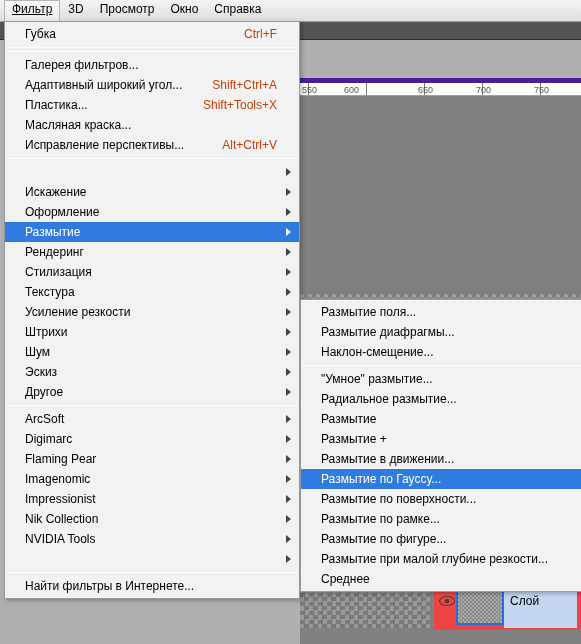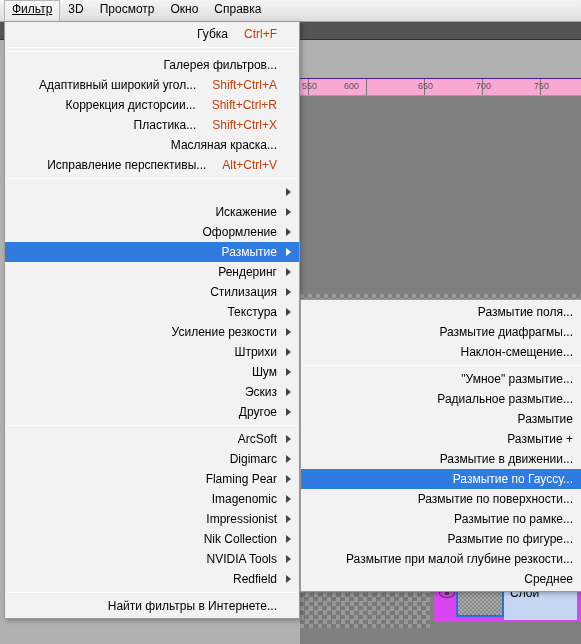--- a/index.html
+++ b/index.html
@@ -40,22 +40,22 @@
     background: #535353;
     border-bottom: 1px solid #2f2f2f;
   }
 
   .ruler {
     position: absolute;
     top: 78px;
     left: 300px;
     right: 0;
     height: 18px;
-    background: #f9a8d4;
-    border-top: 1px solid #4c1d95;
+    background: #ffffff;
+    border-top: 5px solid #4c1d95;
     border-bottom: 1px solid #9e9e9e;
     overflow: hidden;
     font-size: 9px;
     color: #555;
   }
   .ruler-tick {
     position: absolute;
     top: 2px;
   }
   .ruler-mark-major {
@@ -87,25 +87,25 @@
     position: absolute;
     bottom: 16px;
     left: 0;
     width: 130px;
     height: 58px;
     background: repeating-conic-gradient(#6e6e6e 0% 25%, #989898 0% 50%) 0 0/9px 9px;
     filter: contrast(0.7) brightness(1.05);
   }
   .layer-item {
     position: absolute;
-    bottom: 22px;
+    bottom: 14px;
     left: 134px;
     right: 0;
     height: 60px;
-    background: #d946ef;
+    background: #ef4444;
     border-top: 1px solid #b0b0b0;
     display: flex;
     align-items: center;
     padding: 2px 4px;
   }
   .eye {
     width: 18px; height: 12px;
     color: #444;
   }
   .thumb {
@@ -142,21 +142,21 @@
     align-items: center;
     height: 20px;
     padding: 0 22px 0 20px;
     position: relative;
     cursor: default;
   }
   .menu-row.highlight {
     background: #2f7bdf;
     color: #fff;
   }
-  .menu-row .label { flex: 1; text-align: right; }
+  .menu-row .label { flex: 1; }
   .menu-row .shortcut { color: #c2410c; margin-left: 16px; }
   .menu-sep {
     height: 1px;
     margin: 3px 2px;
     background: #c8c8c8;
     border-bottom: 1px solid #fff;
   }
   .sub-arrow {
     position: absolute;
     right: 8px;
@@ -222,26 +222,22 @@
     <div class="menu-sep"></div>
     <div class="menu-sep"></div>
     <div class="menu-row">
       <span class="label">Галерея фильтров...</span>
     </div>
     <div class="menu-row">
       <span class="label">Адаптивный широкий угол...</span>
       <span class="shortcut">Shift+Ctrl+A</span>
     </div>
     <div class="menu-row">
-      <span class="label">Коррекция дисторсии...</span>
-      <span class="shortcut">Shift+Ctrl+R</span>
-    </div>
-    <div class="menu-row">
       <span class="label">Пластика...</span>
-      <span class="shortcut">Shift+Ctrl+X</span>
+      <span class="shortcut">Shift+Tools+X</span>
     </div>
     <div class="menu-row">
       <span class="label">Масляная краска...</span>
     </div>
     <div class="menu-row">
       <span class="label">Исправление перспективы...</span>
       <span class="shortcut">Alt+Ctrl+V</span>
     </div>
     <div class="menu-sep"></div>
     <div class="menu-row">
@@ -314,21 +310,20 @@
     </div>
     <div class="menu-row">
       <span class="label">Nik Collection</span>
       <span class="sub-arrow"></span>
     </div>
     <div class="menu-row">
       <span class="label">NVIDIA Tools</span>
       <span class="sub-arrow"></span>
     </div>
     <div class="menu-row">
-      <span class="label">Redfield</span>
       <span class="sub-arrow"></span>
     </div>
     <div class="menu-sep"></div>
     <div class="menu-row">
       <span class="label">Найти фильтры в Интернете...</span>
     </div>
   </div>
 
 <div class="menu secondary" id="blur-submenu">
     <div class="menu-row">

